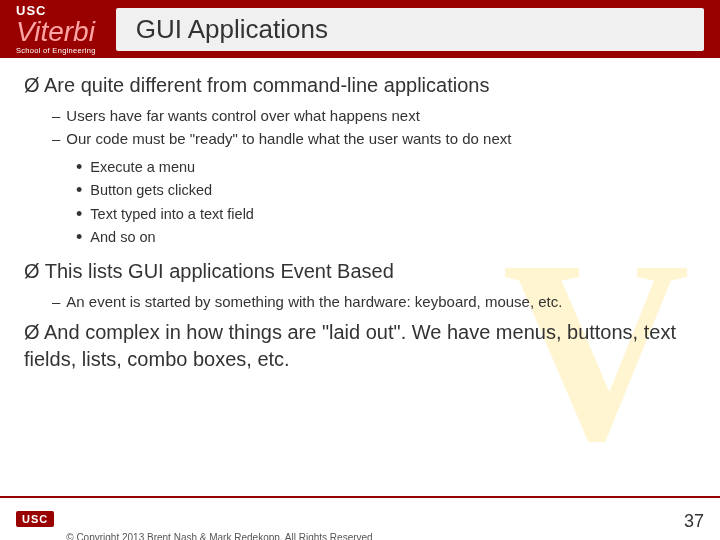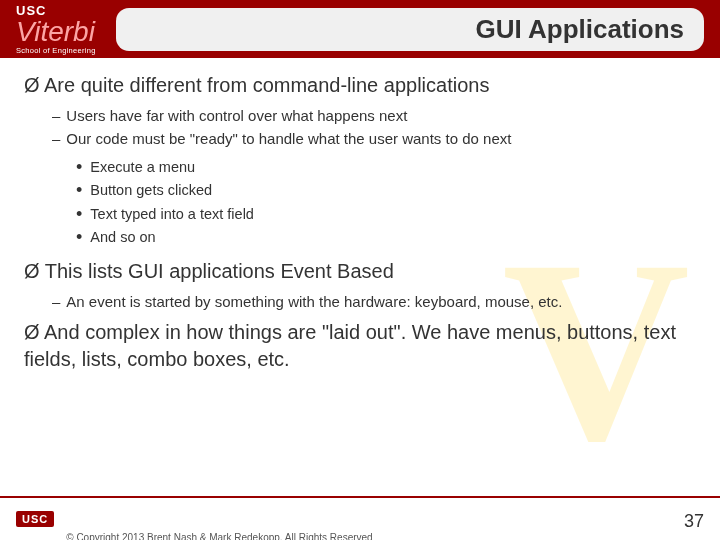--- a/index.html
+++ b/index.html
@@ -46,28 +46,28 @@
     }
 
     .logo-school {
       font-size: 7.5px;
       color: #ffffff;
       letter-spacing: 0.3px;
     }
 
     .header-title {
       flex: 1;
-      text-align: right;
+      text-align: left;
       font-size: 26px;
-      font-weight: bold;
+      font-weight: normal;
       color: #333333;
       background: #f0f0f0;
       margin-left: 20px;
       padding: 6px 20px;
-      border-radius: 13px;
+      border-radius: 2px;
     }
 
     
     .content {
       padding: 14px 24px 10px 24px;
       position: relative;
     }
 
     
     .watermark {
@@ -190,21 +190,21 @@
 
 <div class="content">
 
   <div class="main-point">
     <span>Ø Are quite different from command-line applications</span>
   </div>
 
   <div class="sub-list">
     <div class="sub-item">
       <span class="dash">–</span>
-      <span>Users have far with control over what happens next</span>
+      <span>Users have far wants control over what happens next</span>
     </div>
     <div class="sub-item">
       <span class="dash">–</span>
       <span>Our code must be "ready" to handle what the user wants to do next</span>
     </div>
   </div>
 
   <div class="bullet-list">
     <div class="bullet-item">
       <span class="bullet-dot">•</span>

